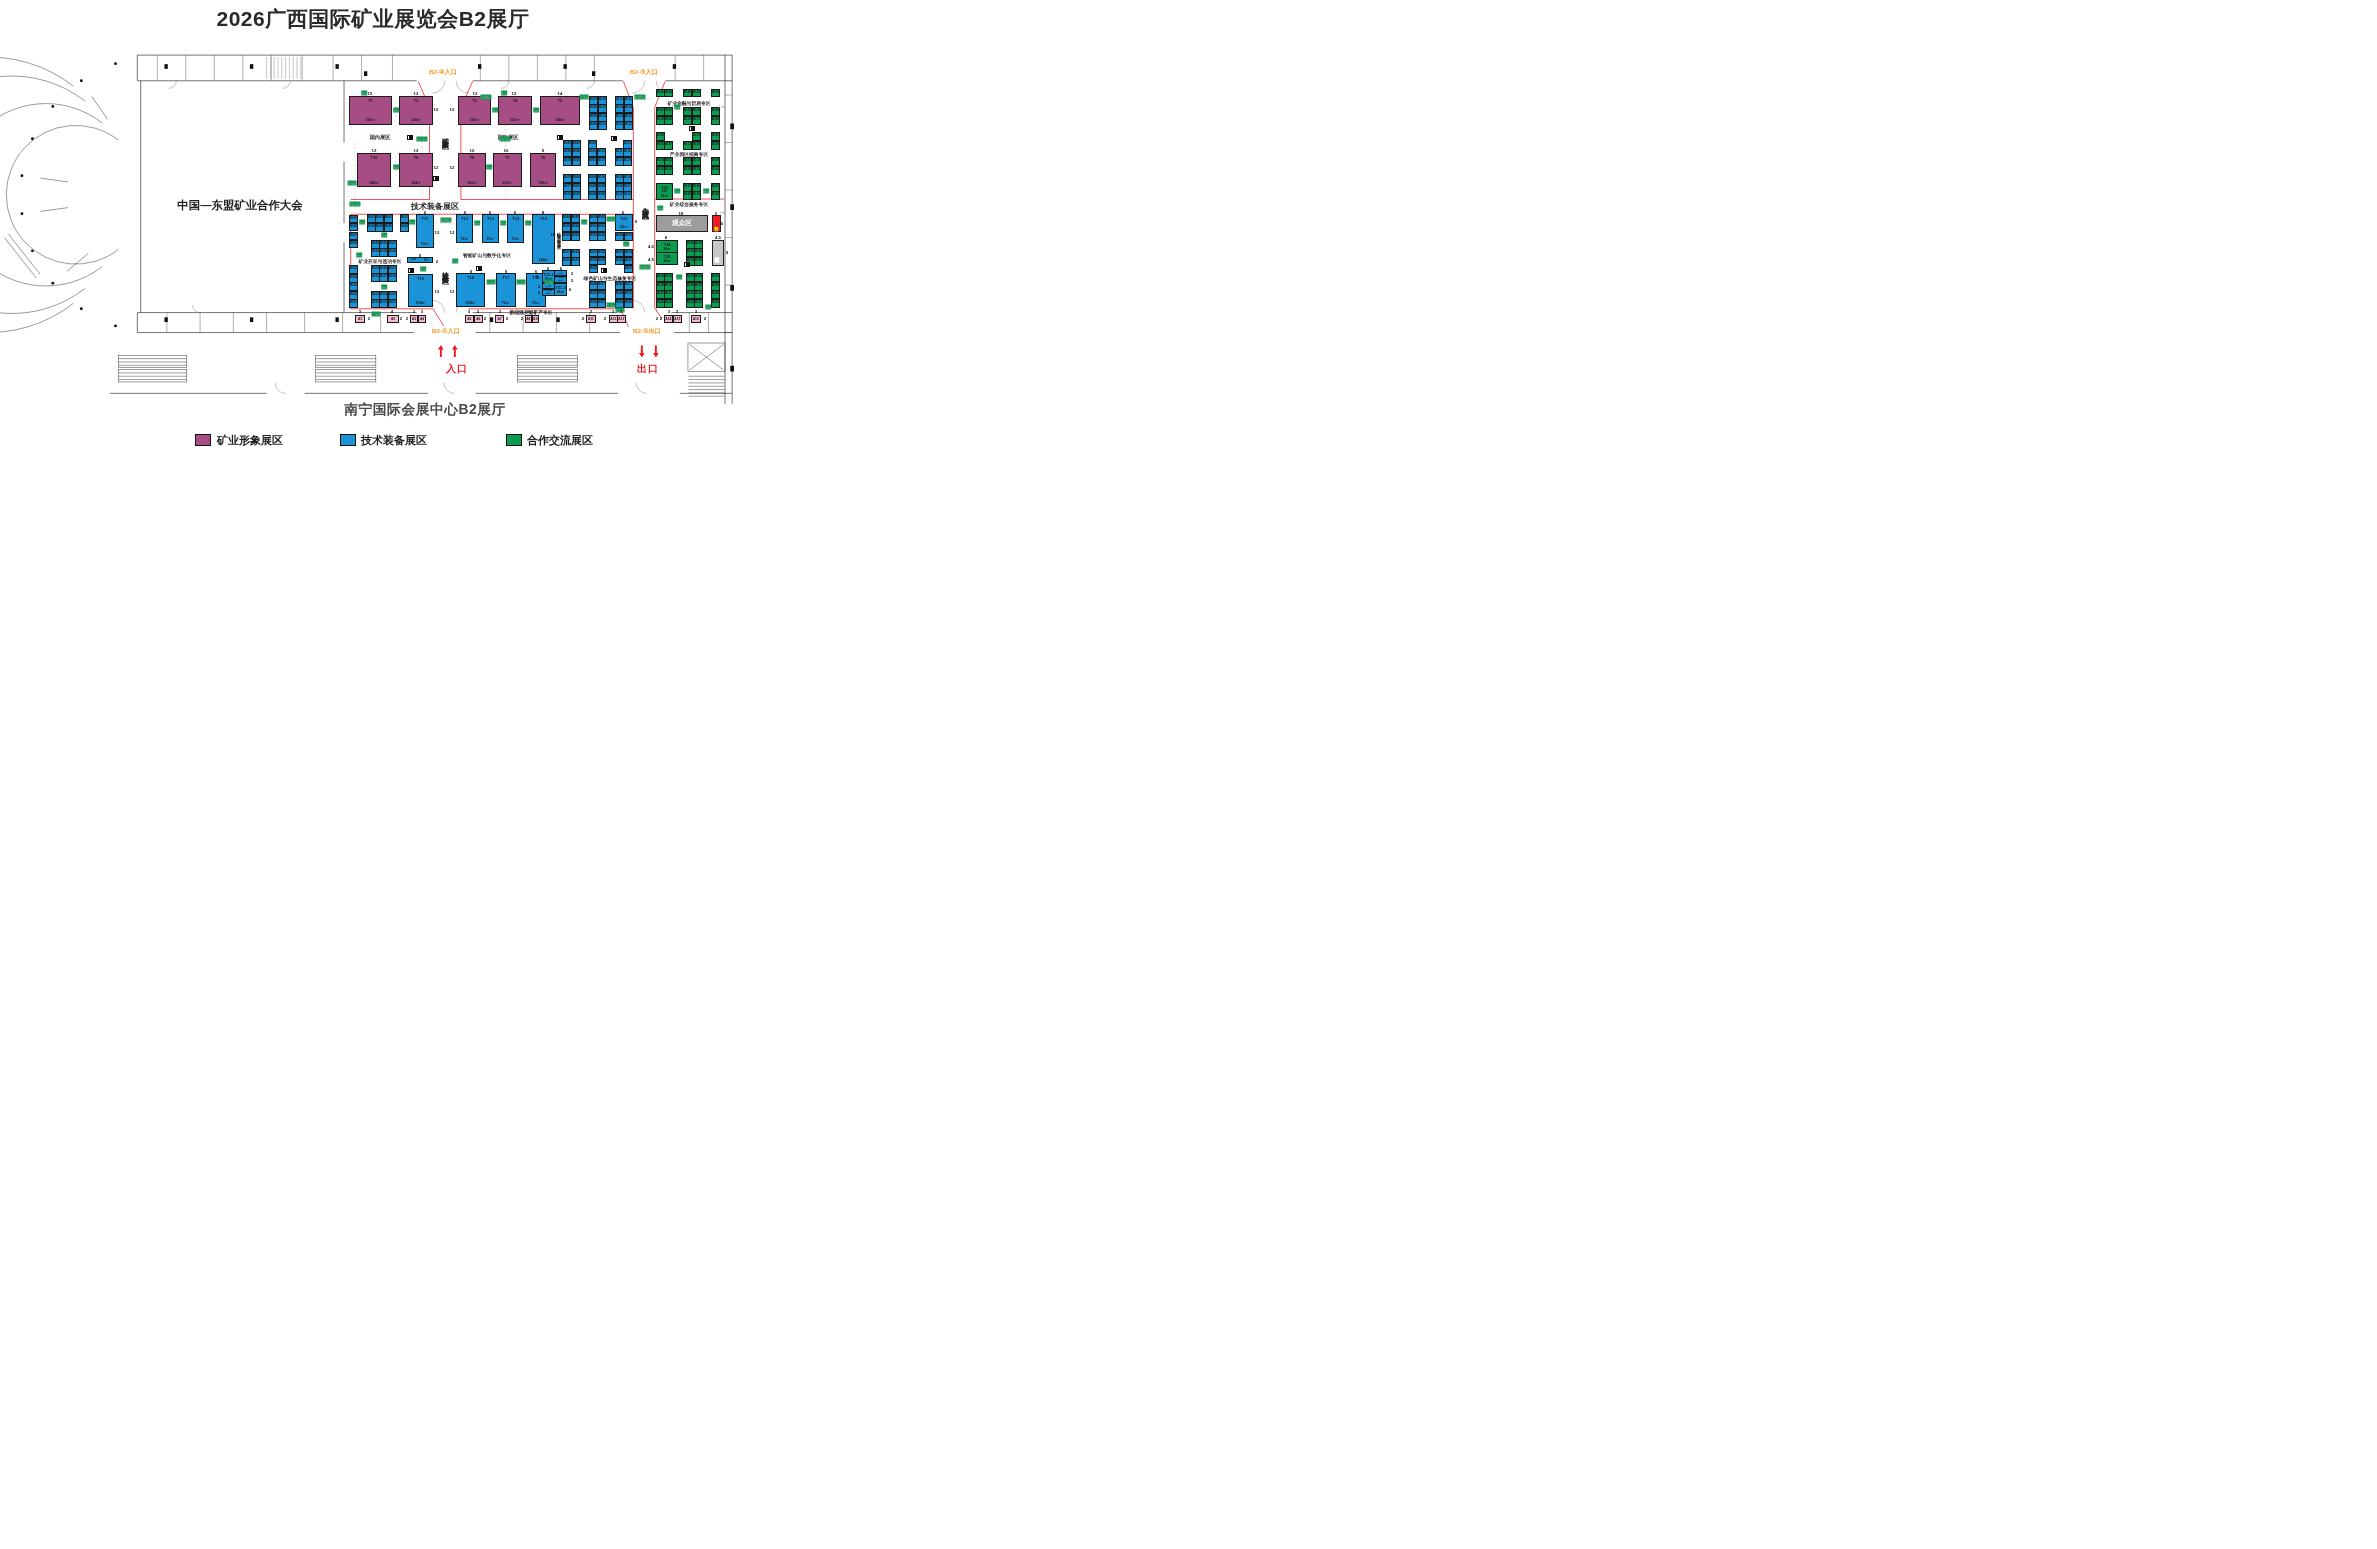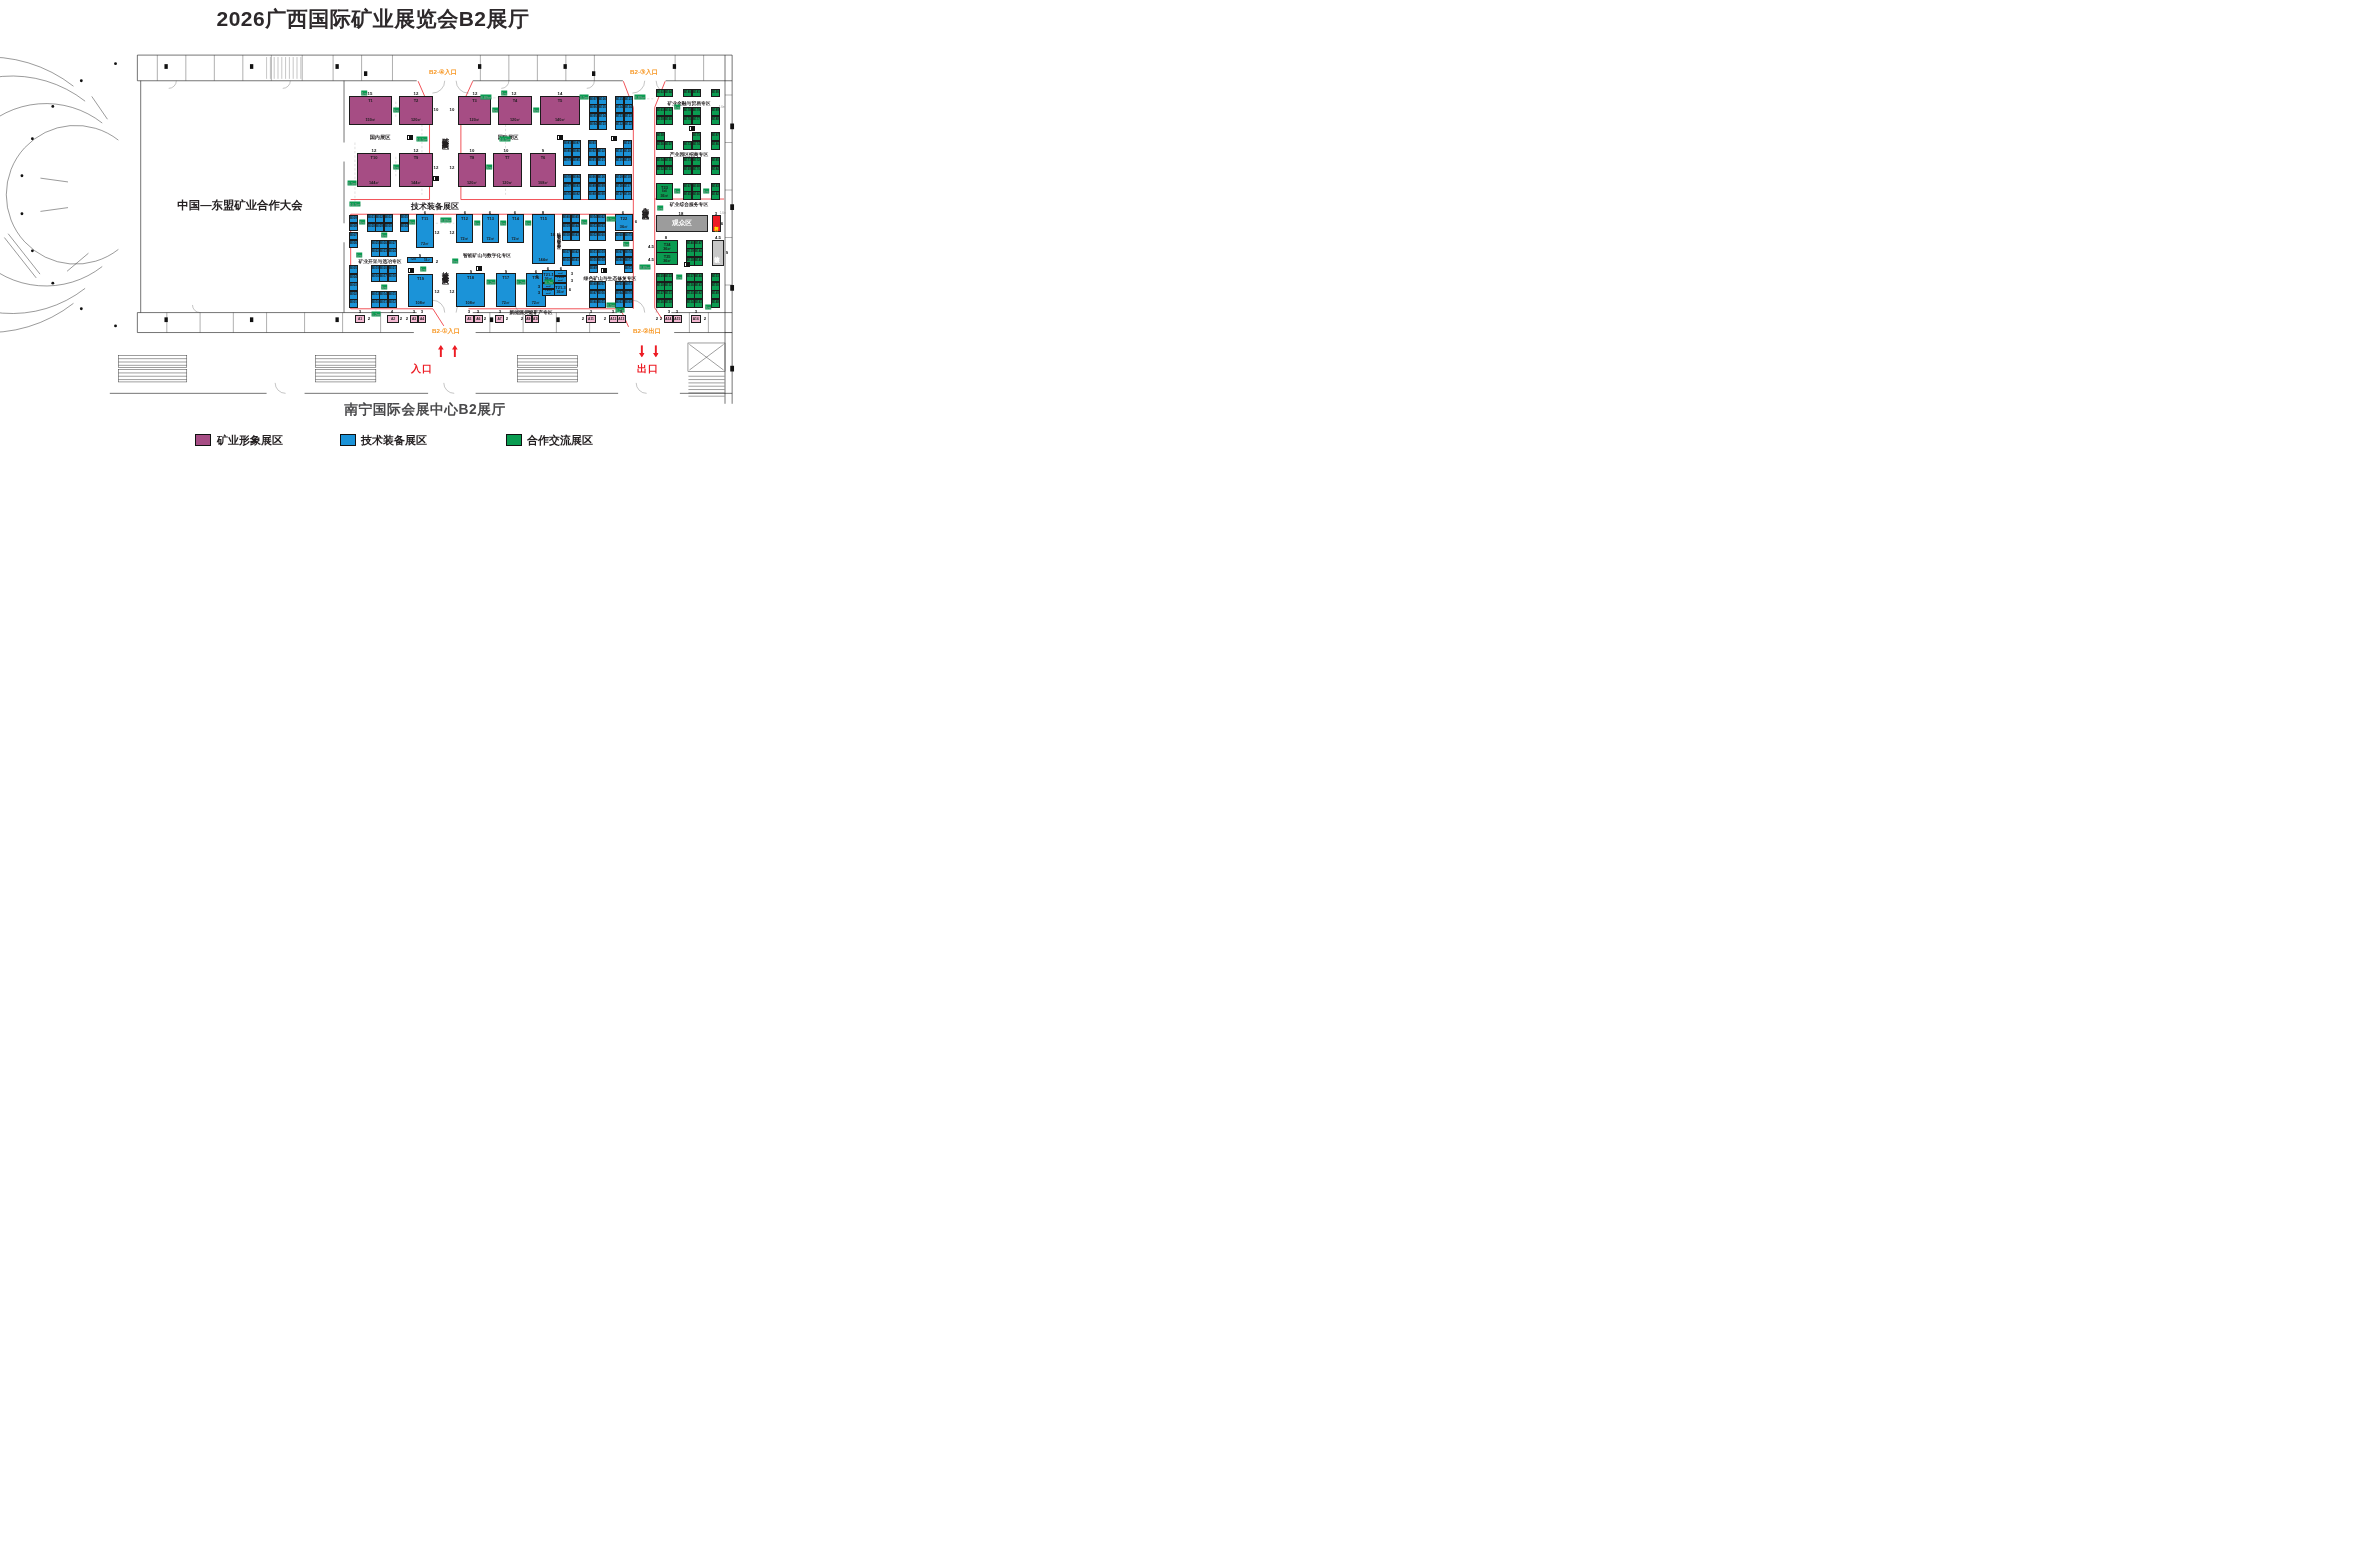--- a/index.html
+++ b/index.html
@@ -585,21 +585,21 @@
     <div class="dim k" style="left: 669px; top: 311px;">3</div>
     <div class="dim k" style="left: 677px; top: 311px;">3</div>
     <div class="dim k" style="left: 696px; top: 311px;">3</div>
     <div class="dim k" style="left: 705px; top: 318px;">2</div>
     <div class="dim tiny" style="left: 722px; top: 107px;">1.6m</div>
     <div class="dim tiny" style="left: 723px; top: 213px;">1.6m</div>
     <div class="entr" style="left: 443px; top: 72px;">B2-④入口</div>
     <div class="entr" style="left: 644px; top: 72px;">B2-③入口</div>
     <div class="entr" style="left: 446px; top: 331px;">B2-①入口</div>
     <div class="entr" style="left: 647px; top: 331px;">B2-②出口</div>
-    <div class="gate" style="left: 422px; top: 369px;">入口</div>
+    <div class="gate" style="left: 457px; top: 369px;">入口</div>
     <div class="arrow" style="left: 438px; top: 345px;"></div>
     <div class="arrow" style="left: 452px; top: 345px;"></div>
     <div class="gate" style="left: 648px; top: 369px;">出口</div>
     <div class="arrow down" style="left: 639px; top: 345px;"></div>
     <div class="arrow down" style="left: 653px; top: 345px;"></div>
     <div class="pillar" style="left: 407px; top: 135px;">
       <span></span>
     </div>
     <div class="pillar" style="left: 557px; top: 135px;">
       <span></span>

